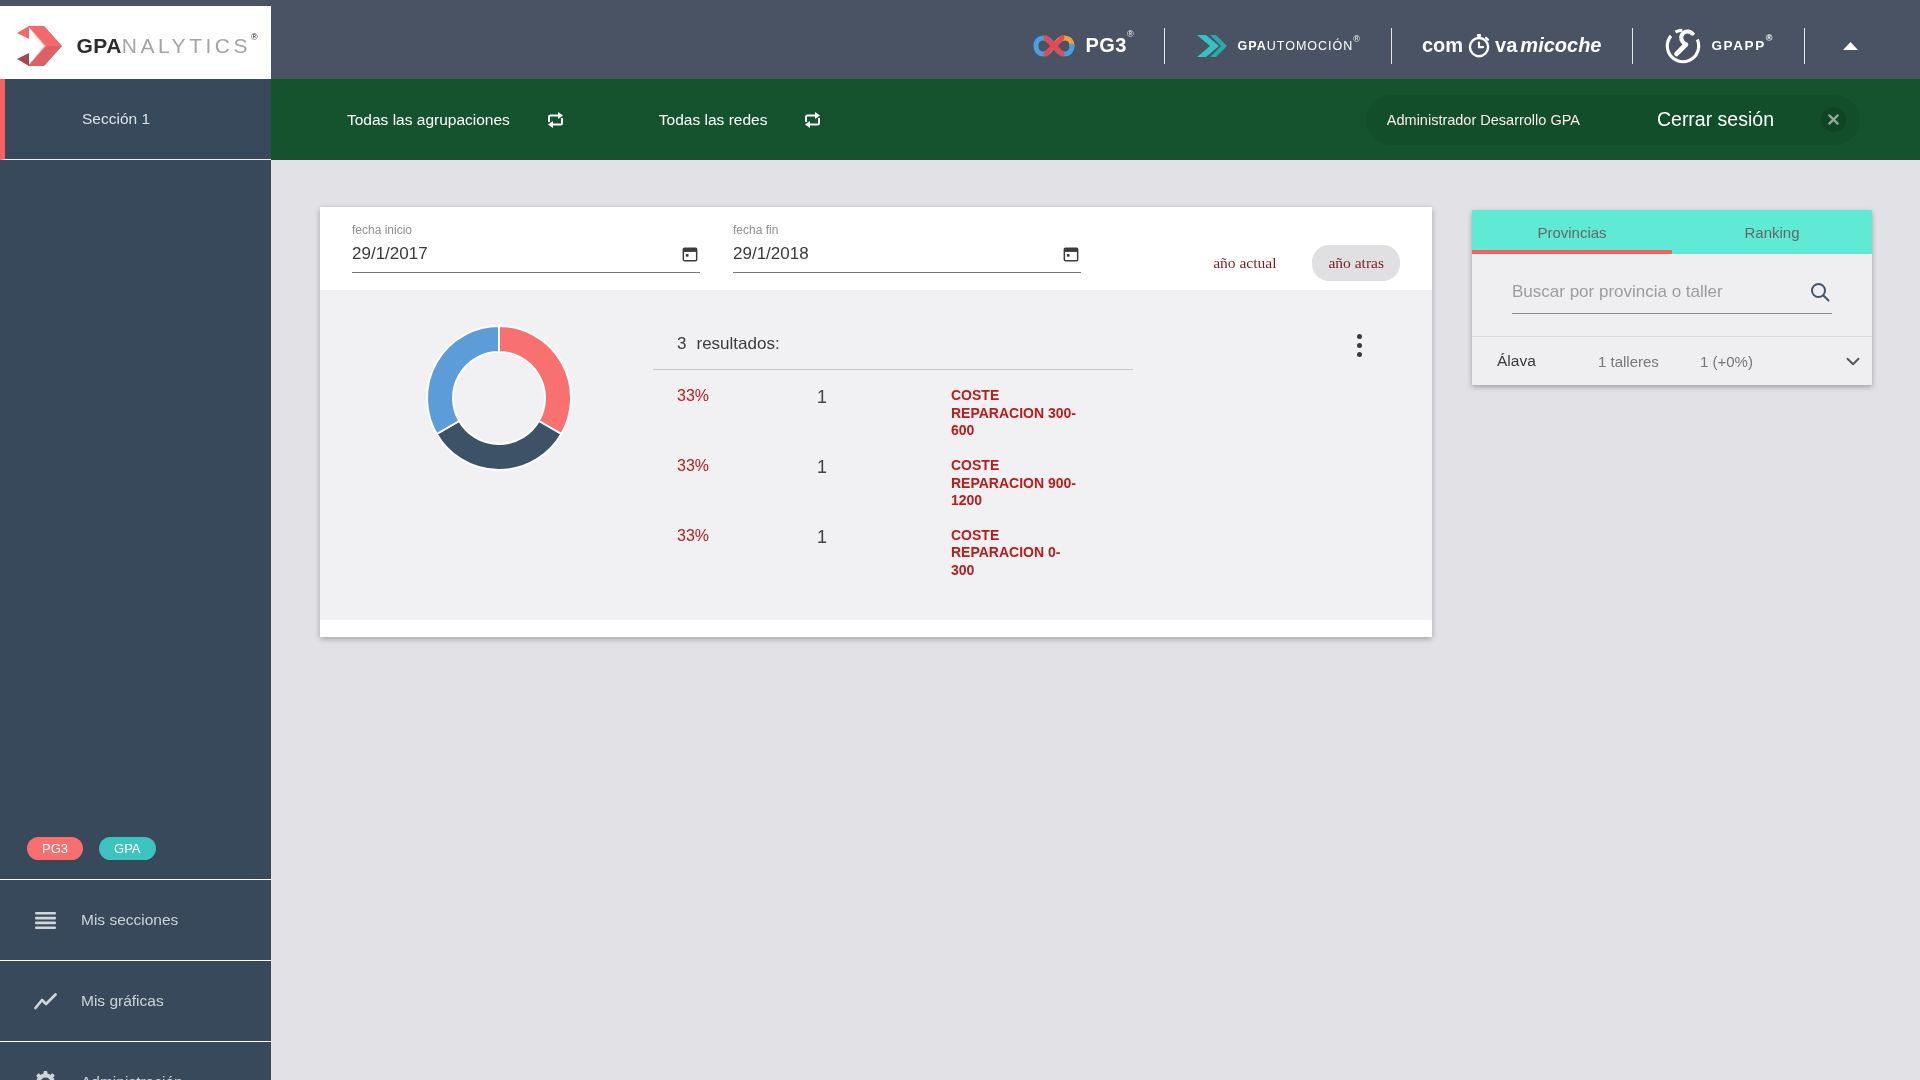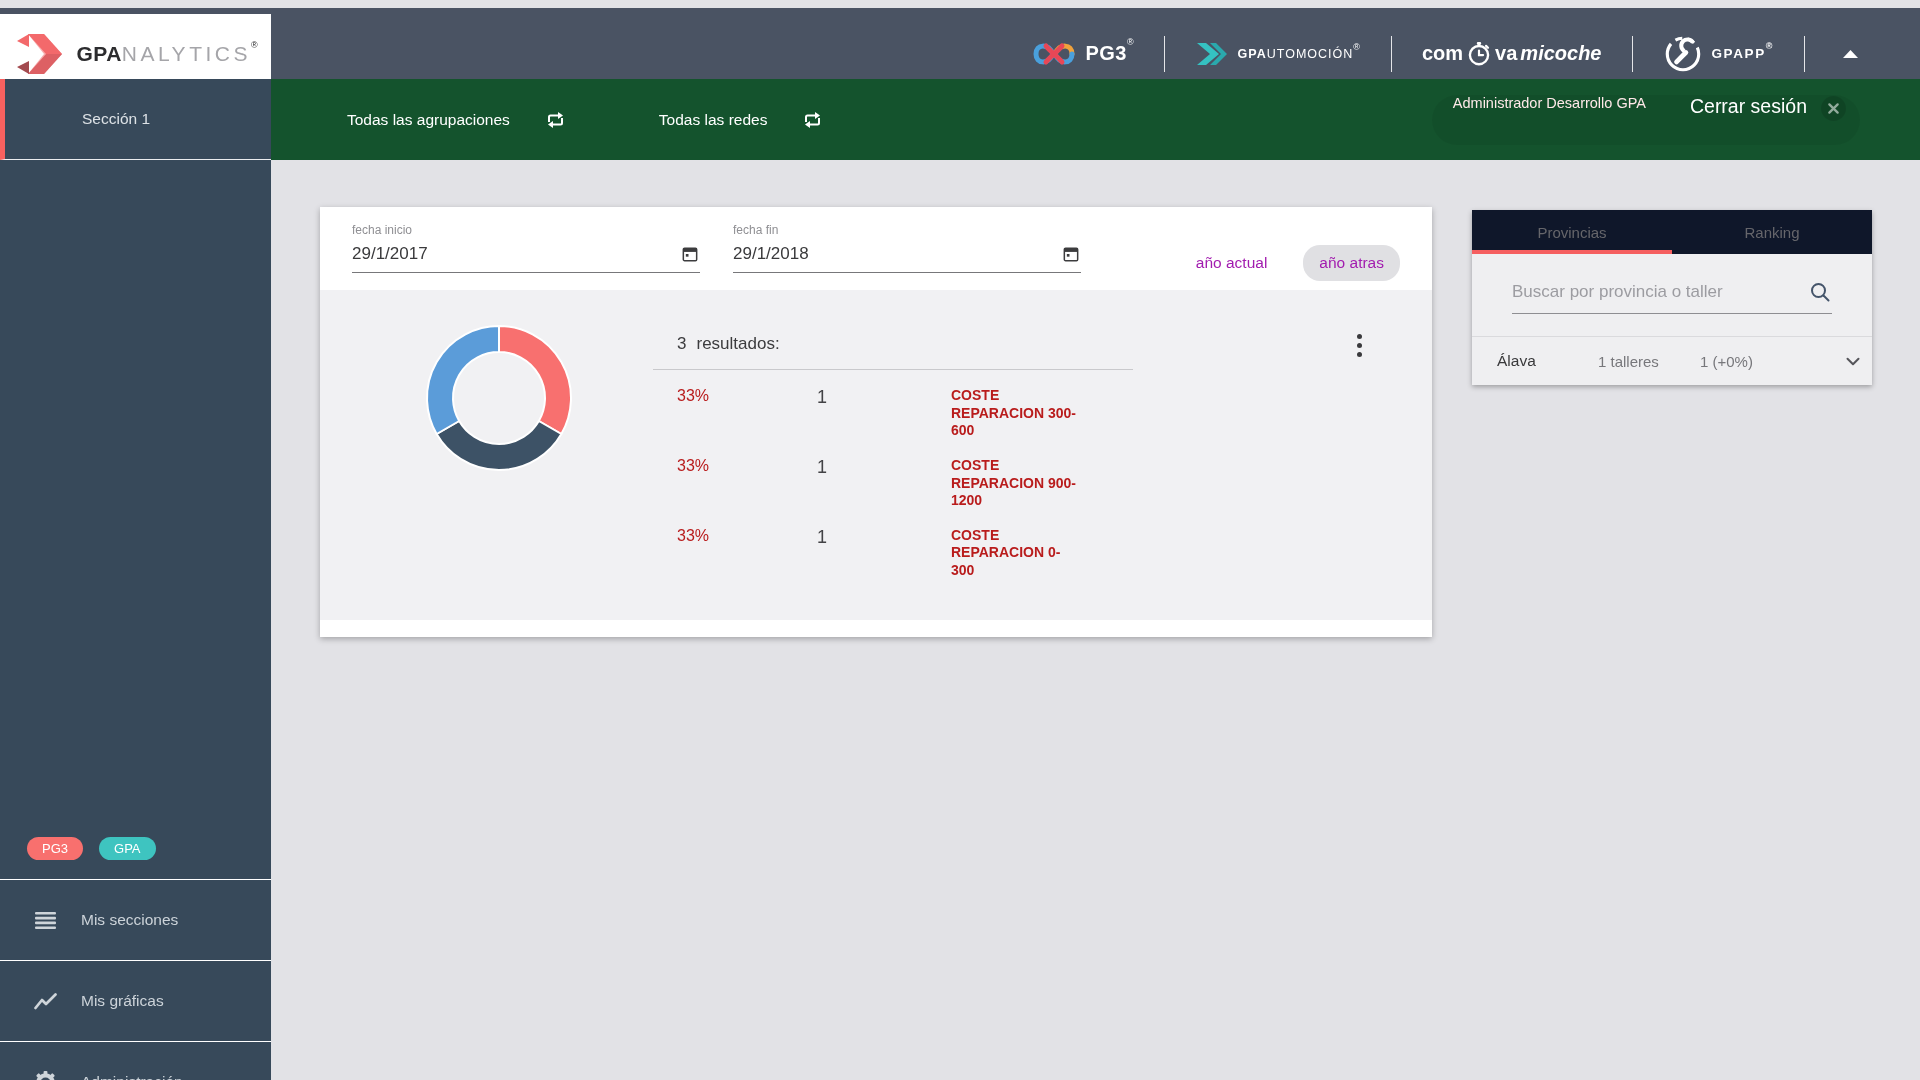--- a/index.html
+++ b/index.html
@@ -1,20 +1,20 @@
 <!DOCTYPE html>
 <html><head>
 <meta charset="utf-8">
 <style>
   * { box-sizing: border-box; }
   body { margin:0; font-family:"Liberation Sans", sans-serif; background:#e2e2e6; }
   .screen { position:relative; width:1920px; height:1080px; overflow:hidden; background:#e2e2e6; }
 
   
-  .app-header { position:absolute; top:8px; left:0; width:1920px; height:91px; background:#4a5363; display:flex; align-items:center; }
+  .app-header { position:absolute; top:0; left:0; width:1920px; height:91px; background:#4a5363; display:flex; align-items:center; }
   .brandbox { width:271px; height:79px; background:#fff; display:flex; align-items:center; justify-content:center; gap:11px; flex:none; }
   .brandtext { font-size:21px; white-space:nowrap; }
   .brand-gpa { font-weight:700; color:#2c2c2e; letter-spacing:.5px; }
   .brand-nalytics { color:#a5a5a9; letter-spacing:3.5px; }
   .brand-reg { font-size:9px; color:#2c2c2e; vertical-align:top; position:relative; top:-2px; }
   .header-right { margin-left:auto; display:flex; align-items:center; height:100%; padding-right:56px; }
   .vdiv { width:1px; height:36px; background:rgba(255,255,255,.85); margin:0 30px; flex:none; }
   .logo-group { display:flex; align-items:center; gap:9px; color:#fff; white-space:nowrap; }
   .pg3text { font-size:20px; font-weight:700; letter-spacing:.5px; }
   .reg-sm { font-size:9px; vertical-align:top; position:relative; top:-5px; }
@@ -34,53 +34,53 @@
   .badge-pg3 { background:#f8706e; }
   .badge-gpa { background:#3ec4c0; }
   .menu-item { height:81px; flex:none; border-top:1px solid #fff; display:flex; align-items:center; padding-left:33px; gap:24px; color:#ccd3d9; font-size:15.5px; cursor:pointer; }
   .menu-icon { width:24px; display:flex; justify-content:center; }
 
   
   .toolbar { position:absolute; left:271px; top:79px; width:1649px; height:81px; background:#14532d; display:flex; align-items:center; }
   .filter { display:flex; align-items:center; gap:32px; color:#fff; font-size:15.5px; cursor:pointer; }
   .filter-1 { margin-left:76px; }
   .filter-2 { margin-left:90px; }
-  .session-pill { margin-left:auto; margin-right:60px; height:50px; border-radius:26px; background:rgba(0,0,0,.055); display:flex; padding:0 13px 0 21px; }
+  .session-pill { margin-left:auto; margin-right:60px; height:50px; border-radius:26px; background:rgba(0,0,0,.055); display:flex; align-items:center; padding:0 13px 0 21px;gap:33px; }
   .session-user { font-size:14.5px; color:#ffe9e9; margin-right:44px; }
   .logout-label { font-size:19.5px; color:#fff; margin-right:13px; cursor:pointer; }
 
   
   .main { position:absolute; left:271px; top:160px; width:1839px; height:920px; background:#e2e2e6; }
 
   .card { position:absolute; left:49px; top:47px; width:1112px; background:#fff; box-shadow:0 2px 6px rgba(0,0,0,.28); }
   .card-top { height:83px; display:flex; padding:16px 32px 0; }
   .date-group { width:348px; margin-right:33px; }
   .date-label { font-size:12px; color:#8f8f93; margin-bottom:7px; }
   .date-value { display:flex; align-items:flex-end; justify-content:space-between; font-size:17px; color:#3a3a3c; border-bottom:1px solid #77777a; padding-bottom:8px; cursor:text; }
   .year-box { margin-left:auto; display:flex; align-items:center; gap:20px; padding-top:12px; }
-  .year-btn { font-family:Liberation Sans, sans-serif; font-size:15.5px; color:#a21caf; background:none; border:none; padding:9px 16px; border-radius:17px; cursor:pointer; }
+  .year-btn { font-family:Liberation Serif, serif; font-size:15.5px; color:#7f1d1d; background:none; border:none; padding:9px 16px; border-radius:17px; cursor:pointer; }
   .year-btn.selected { background:#e0e0e3; }
 
   .card-body { position:relative; background:#f1f1f3; height:330px; }
   .donut-wrap { position:absolute; left:99px; top:28px; width:160px; height:160px; }
   .results { position:absolute; left:333px; top:44px; width:480px; }
   .results-head { font-size:17px; color:#3c3c3e; padding-left:24px; }
   .results-head .cnt { margin-right:10px; }
   .results-divider { height:1px; background:#c9c9cc; margin-top:15px; }
   .result-row { display:flex; padding-left:24px; margin-top:17px; }
   .r-pct { width:140px; font-size:16px; color:#b91c1c; }
   .r-cnt { width:134px; font-size:18px; color:#434345; }
   .r-label { width:130px; font-size:14px; color:#b91c1c; line-height:1.26;font-weight:bold; }
   .kebab { position:absolute; right:66px; top:40px; display:flex; flex-direction:column; gap:4px; cursor:pointer; padding:4px; }
   .kebab span { width:5px; height:5px; border-radius:50%; background:#3a3a3c; }
   .card-foot { height:17px; background:#fff; }
 
   
   .panel { position:absolute; left:1201px; top:50px; width:400px; background:#efeff1; box-shadow:0 2px 5px rgba(0,0,0,.3); }
-  .tabs { height:44px; background:#0f172a; display:flex; position:relative; }
+  .tabs { height:44px; background:#5eead4; display:flex; position:relative; }
   .tab { flex:1; display:flex; align-items:center; justify-content:center; font-size:15px; color:#66666b; cursor:pointer; }
   .tab-underline { position:absolute; bottom:0; left:0; width:200px; height:4px; background:#f55f60; }
   .search-area { padding:26px 40px 22px; }
   .search-row { display:flex; align-items:center; border-bottom:1px solid #8e8e92; padding-bottom:9px; }
   .search-row input { flex:1; border:none; background:transparent; outline:none; font-family:inherit; font-size:17px; color:#3c3c3e; padding:0; }
   .search-row input::placeholder { color:#9c9ca1; }
   .province-row { height:49px; border-top:1px solid #dadadd; display:flex; align-items:center; padding:0 8px 0 25px; cursor:pointer; }
   .p-name { width:101px; font-size:15.5px; color:#39393b; }
   .p-talleres { width:102px; font-size:15px; color:#77777b; }
   .p-value { flex:1; font-size:15px; color:#77777b; }

